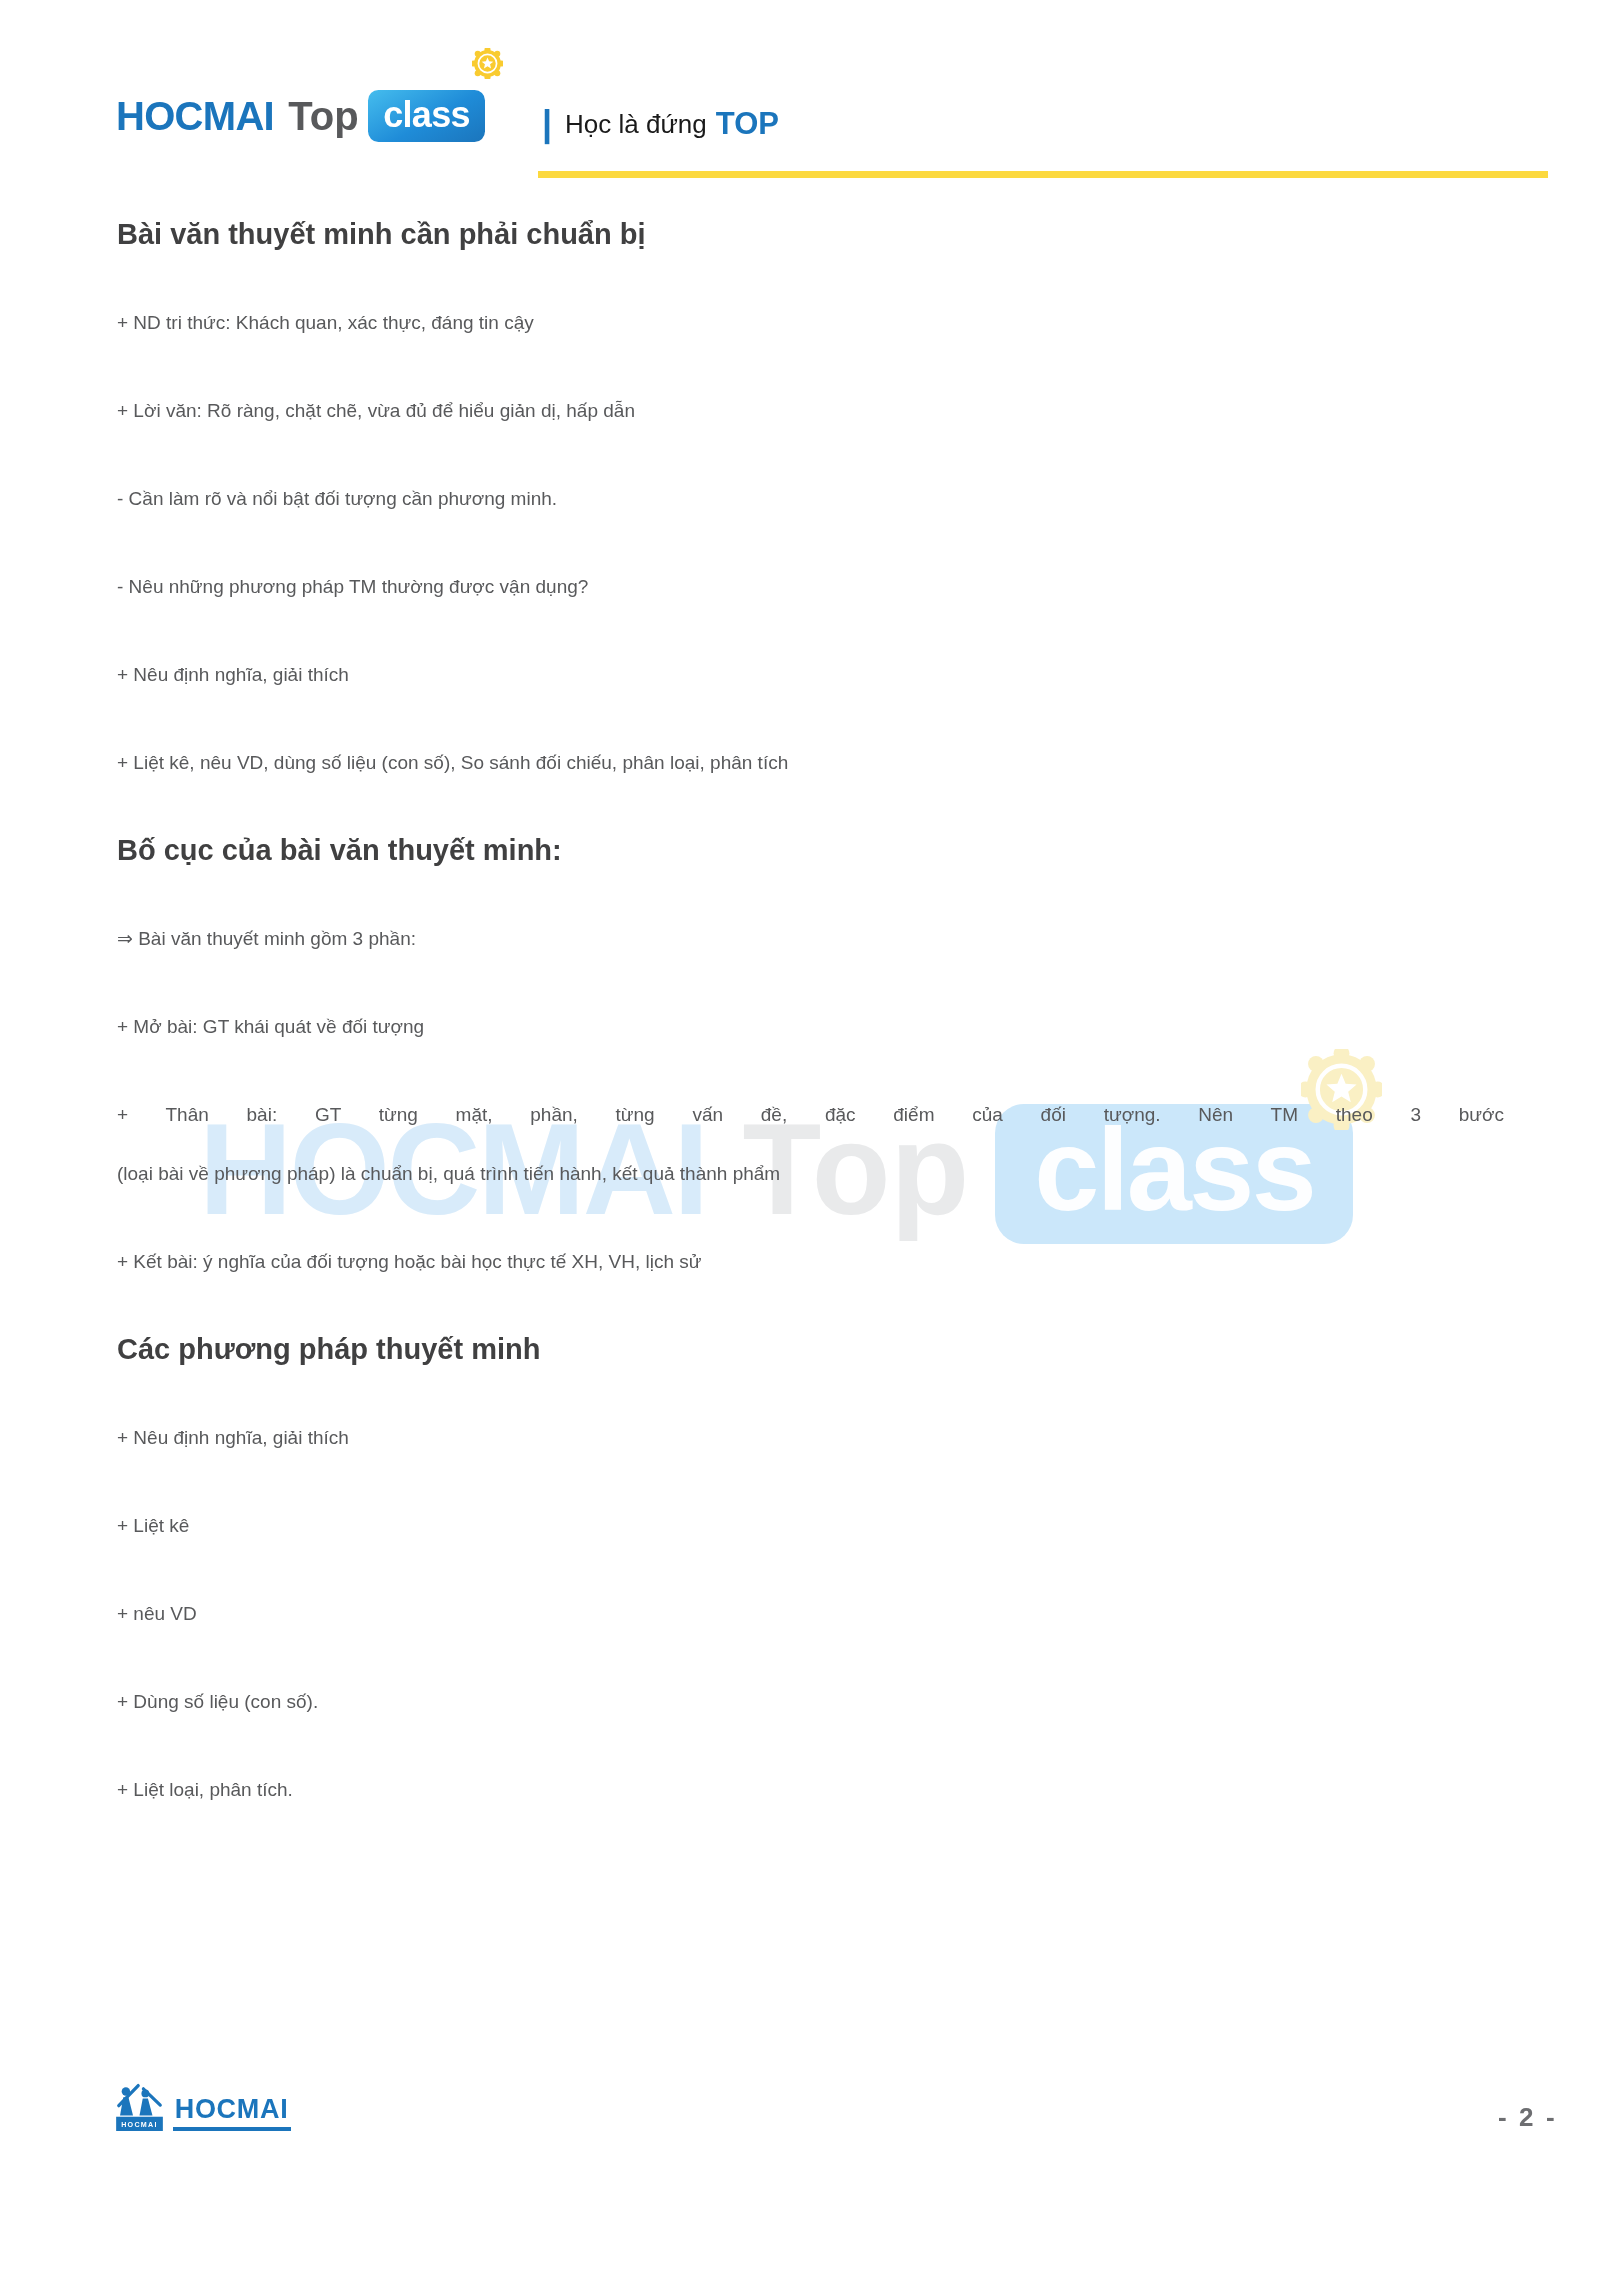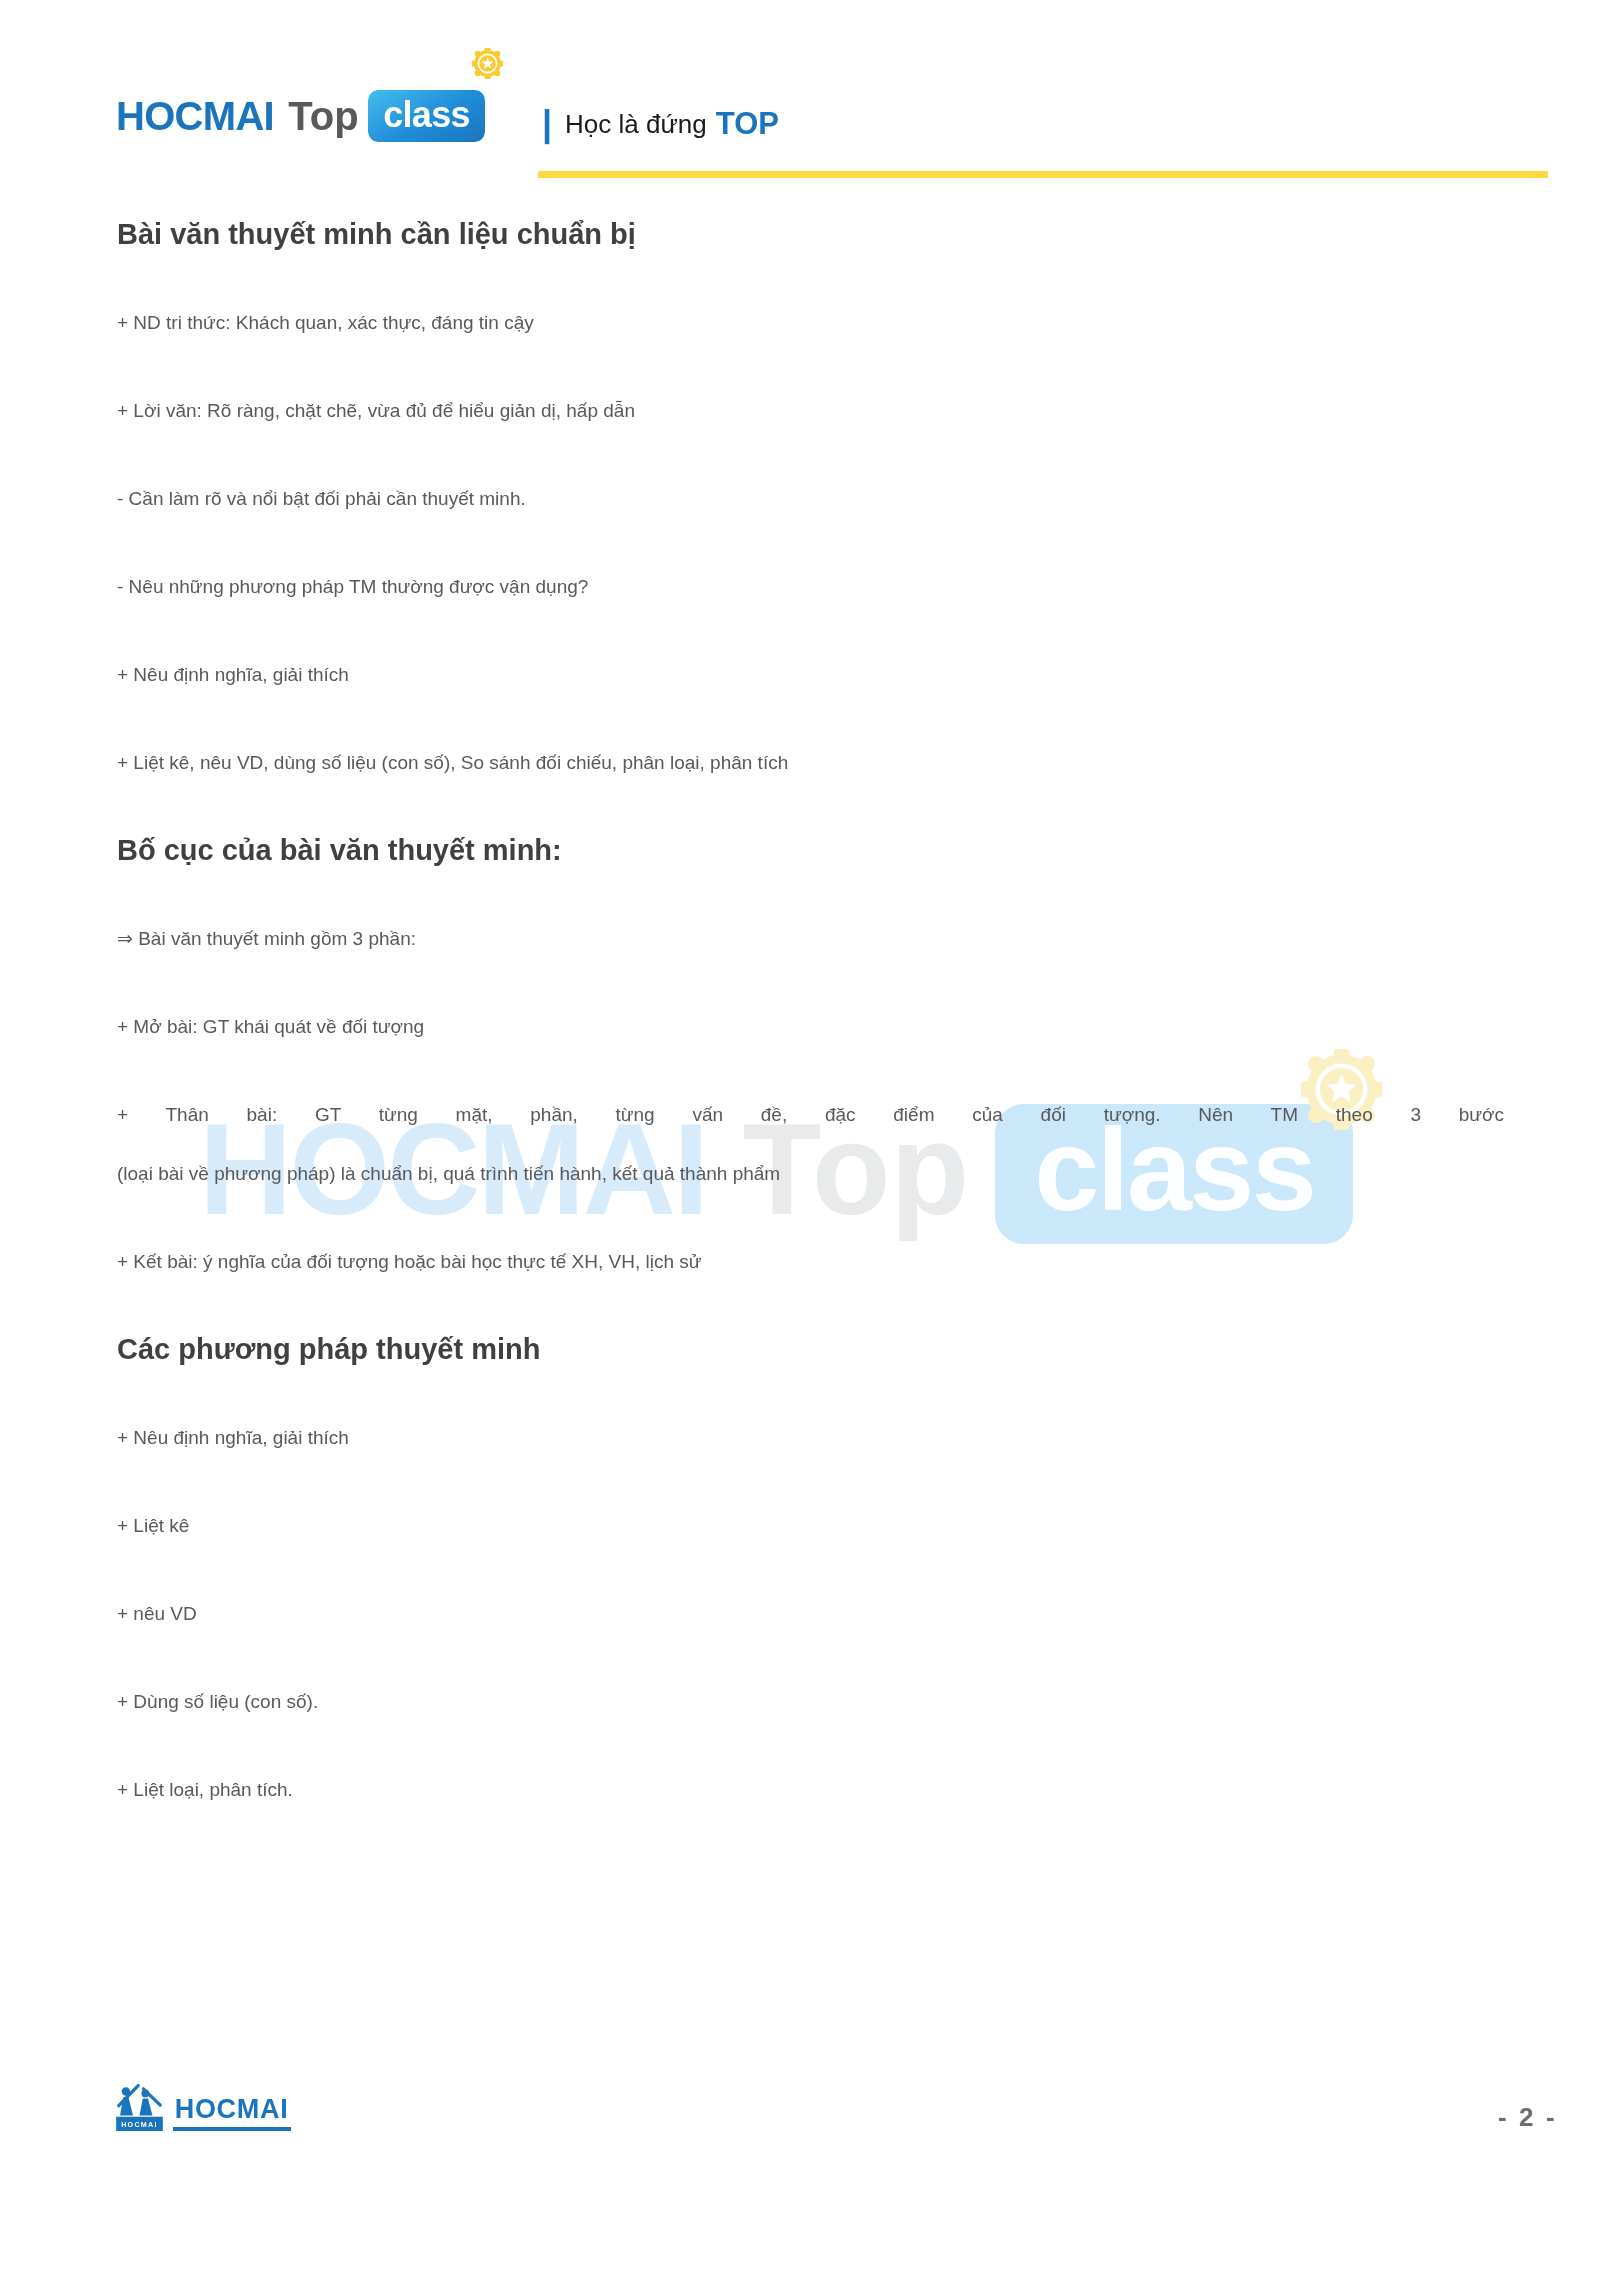--- a/index.html
+++ b/index.html
@@ -250,24 +250,24 @@
       <span class="tagline-sep">|</span>
       <span class="tagline-text">Học là đứng</span>
       <span class="tagline-top">TOP</span>
     </div>
 
     <div class="header-rule"></div>
   </header>
 
   <main class="doc-body">
 
-    <h2>Bài văn thuyết minh cần liệu chuẩn bị</h2>
+    <h2>Bài văn thuyết minh cần phải chuẩn bị</h2>
     <p>+ ND tri thức: Khách quan, xác thực, đáng tin cậy</p>
     <p>+ Lời văn: Rõ ràng, chặt chẽ, vừa đủ để hiểu giản dị, hấp dẫn</p>
-    <p>- Cần làm rõ và nổi bật đối phải cần thuyết minh.</p>
+    <p>- Cần làm rõ và nổi bật đối tượng cần phương minh.</p>
     <p>- Nêu những phương pháp TM thường được vận dụng?</p>
     <p>+ Nêu định nghĩa, giải thích</p>
     <p>+ Liệt kê, nêu VD, dùng số liệu (con số), So sánh đối chiếu, phân loại, phân tích</p>
 
     <h2>Bố cục của bài văn thuyết minh:</h2>
     <p>⇒ Bài văn thuyết minh gồm 3 phần:</p>
     <p>+ Mở bài: GT khái quát về đối tượng</p>
     <p>
       <span class="justify-line" style="display:block">+ Thân bài: GT từng mặt, phần, từng vấn đề, đặc điểm của đối tượng. Nên TM theo 3 bước</span>
       <span style="display:block">(loại bài về phương pháp) là chuẩn bị, quá trình tiến hành, kết quả thành phẩm</span>

